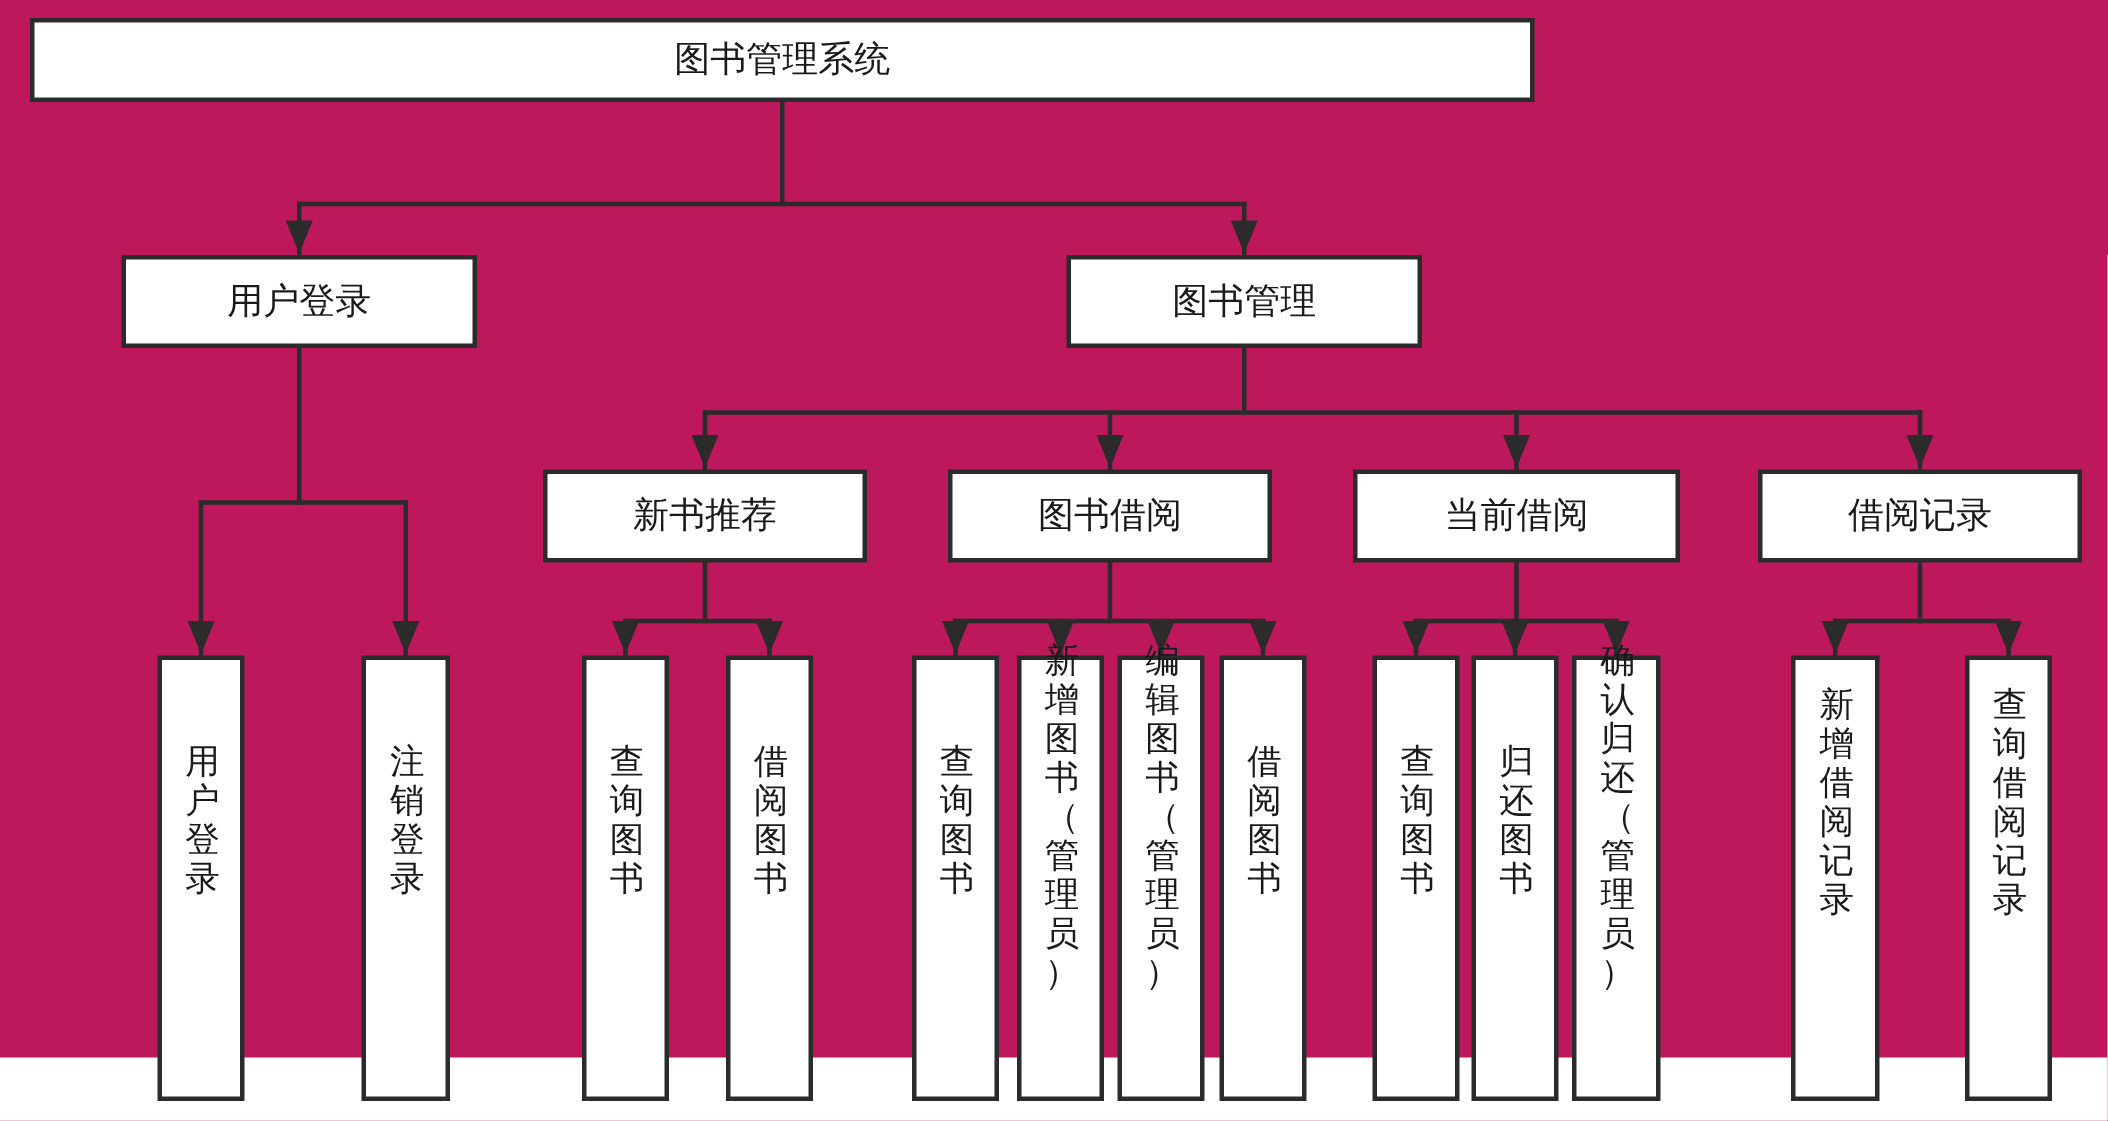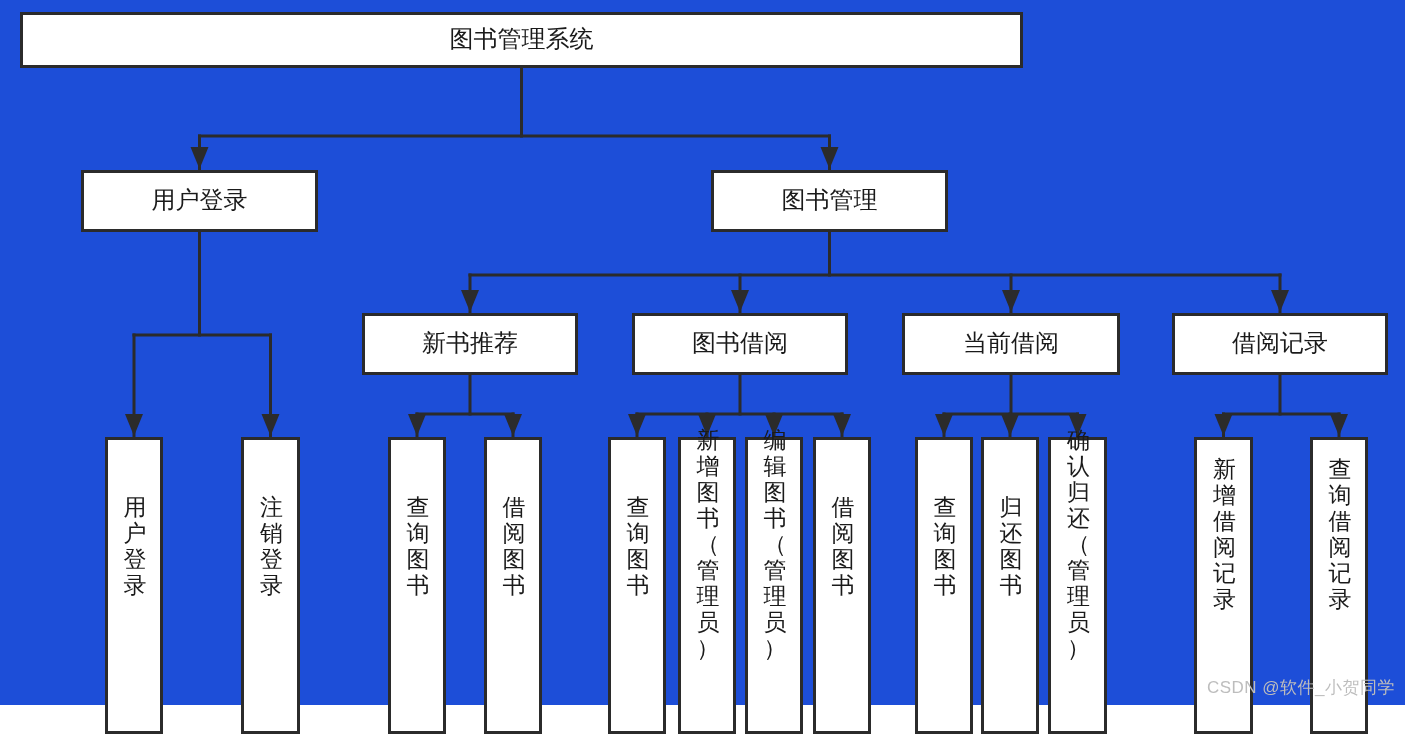--- a/index.html
+++ b/index.html
@@ -1,18 +1,18 @@
 <!DOCTYPE html>
 <html><head>
 <meta charset="utf-8">
 <style>
   html,body{margin:0;padding:0;background:#ffffff;}
   body{width:1405px;height:747px;overflow:hidden;
        font-family:"Liberation Sans","DejaVu Sans",sans-serif;}
-  #stage{position:relative;width:1405px;height:705px;background:#1d4ed8;}
+  #stage{position:relative;width:1405px;height:705px;background:#be185d;}
   svg.diagram{position:absolute;left:0;top:0;width:1405px;height:747px;}
   .node-rect{fill:#ffffff;stroke:#2b2b2b;stroke-width:3;}
   .edge{stroke:#2b2b2b;stroke-width:3;fill:none;stroke-linecap:square;}
   .arrow-head{fill:#2b2b2b;stroke:none;}
   .node-label{fill:#1a1a1a;font-family:"Liberation Sans","DejaVu Sans",sans-serif;
               font-size:24px;text-anchor:middle;dominant-baseline:middle;}
   .leaf-label{fill:#1a1a1a;font-family:"Liberation Sans","DejaVu Sans",sans-serif;
               font-size:23px;text-anchor:middle;}
   .watermark{position:absolute;right:10px;bottom:6px;color:#bdbdbd;font-size:17px;
              letter-spacing:.5px;font-family:"Liberation Sans","DejaVu Sans",sans-serif;
@@ -213,14 +213,13 @@
           <text x="1340" y="477" class="leaf-label">查</text>
           <text x="1340" y="503" class="leaf-label">询</text>
           <text x="1340" y="529" class="leaf-label">借</text>
           <text x="1340" y="555" class="leaf-label">阅</text>
           <text x="1340" y="581" class="leaf-label">记</text>
           <text x="1340" y="607" class="leaf-label">录</text>
         </g>
       </g>
   </svg>
 
-  <div class="watermark">CSDN @软件_小贺同学</div>
 </div>
 
 </body></html>

